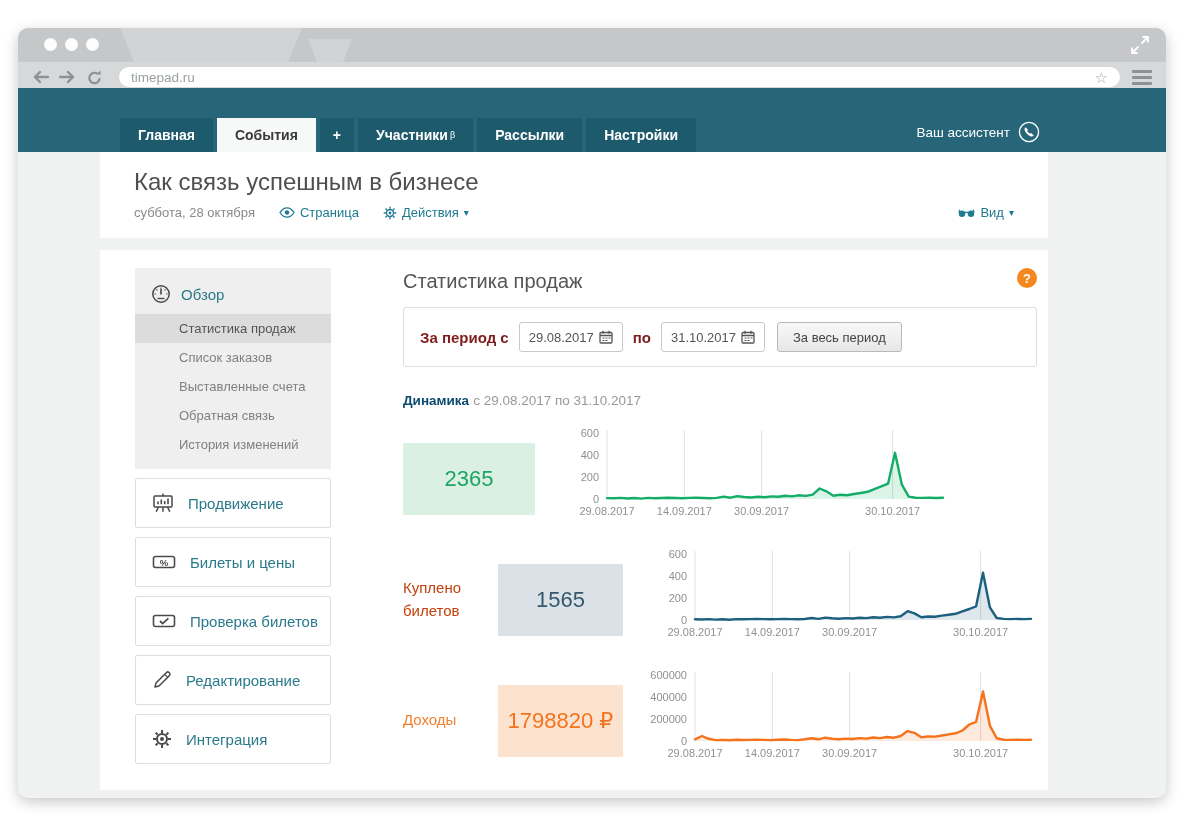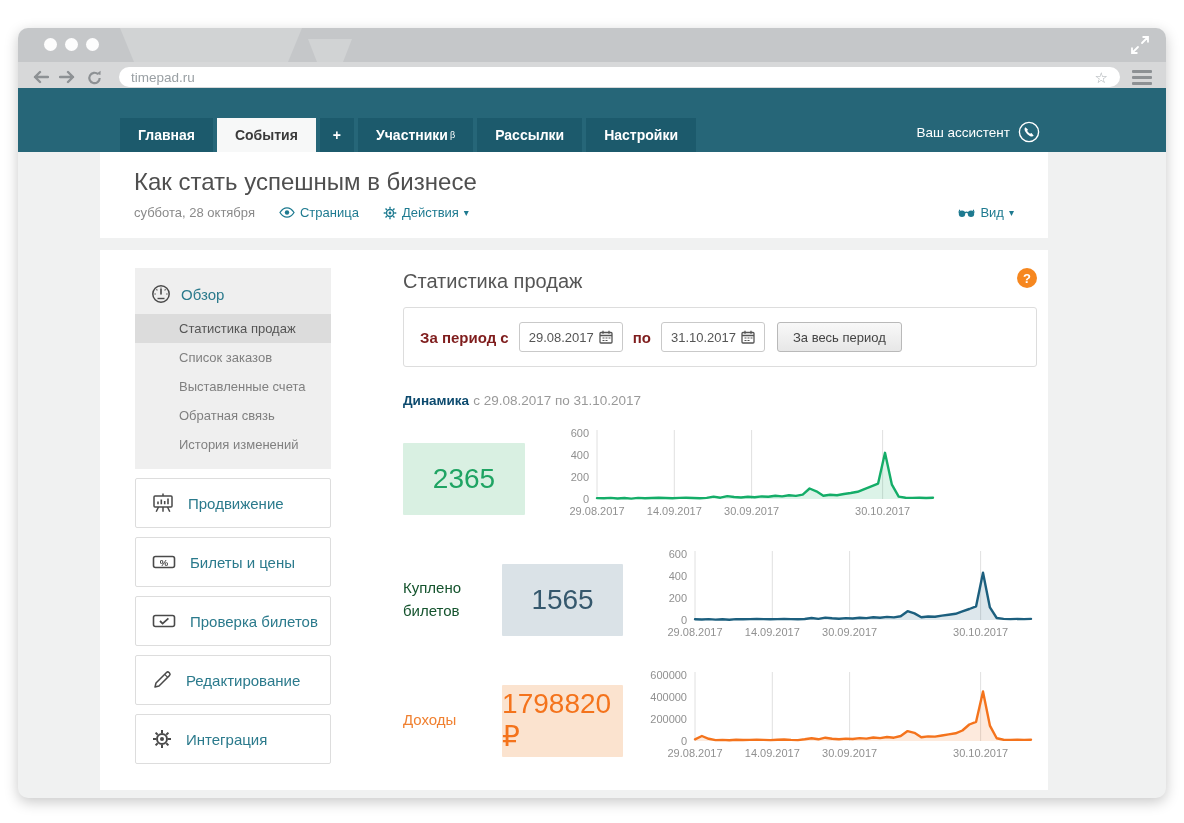--- a/index.html
+++ b/index.html
@@ -61,21 +61,21 @@
   .flabel { font-size:15px; font-weight:700; color:#7f1d1d; }
   .date-field { display:flex; align-items:center; border:1px solid #c9c9c9; border-radius:3px; height:30px; padding:0 9px; margin-left:10px; background:#fff; }
   .date-field input { border:none; outline:none; width:70px; font-size:13px; color:#555; font-family:inherit; }
   .flabel.to { margin-left:10px; }
   .all-btn { margin-left:12px; height:30px; padding:0 15px; font-size:13px; color:#444; background:linear-gradient(#f8f8f8,#e7e7e7); border:1px solid #b9b9b9; border-radius:3px; cursor:pointer; font-family:inherit; }
   .dynamics { margin-top:24px; font-size:16px; font-weight:700; color:#333; }
   .dynamics span { font-size:13.5px; font-weight:400; color:#999; margin-left:4px; }
 
   .metric-row { display:flex; align-items:center; margin-top:18px; }
   .metric-label { width:100px; font-size:15px; line-height:1.5; }
-  .value-box { width:122px; height:72px; display:flex; align-items:center; justify-content:center; font-size:28px; border-radius:1px; }
+  .value-box { width:132px; height:72px; display:flex; align-items:center; justify-content:center; font-size:22px; border-radius:1px; }
   .chart { margin-left:16px; }
   .chart text { font-family:"Liberation Sans","DejaVu Sans",sans-serif; }
 </style>
 </head>
 <body>
 
 <div class="window">
 
   <div class="chrome-top">
     <div class="dots">
@@ -146,21 +146,21 @@
       <span style="display:flex;">
         <svg width="22" height="22" viewBox="0 0 22 22">
             <circle cx="11" cy="11" r="9.6" fill="none" stroke="#fff" stroke-width="1.4"></circle>
             <path d="M7.3 6.3 c-.9.9-1 2.4-.2 3.9 a10.5 10.5 0 0 0 4.7 4.7 c1.5.8 3 .7 3.9-.2 l-2.2-2.6 -1.5.7 a7.8 7.8 0 0 1-2.8-2.8 l.7-1.5 z" fill="#fff"></path>
           </svg>
       </span>
     </div>
   </div>
 
   <div class="title-card">
-    <div class="page-title">Как стать успешным в бизнесе</div>
+    <div class="page-title">Как связь успешным в бизнесе</div>
     <div class="title-meta">
       <span>суббота, 28 октября</span>
       <span class="meta-link">
         <span style="display:flex;">
           <svg width="16" height="11" viewBox="0 0 16 11">
               <path d="M1 5.5 C3.5 1.5 6 .8 8 .8 s4.5.7 7 4.7 C12.5 9.5 10 10.2 8 10.2 S3.5 9.5 1 5.5 Z" fill="none" stroke="currentColor" stroke-width="1.3"></path>
               <circle cx="8" cy="5.5" r="2.2" fill="currentColor"></circle>
             </svg>
         </span>
         <span>Страница</span>
@@ -316,21 +316,21 @@
               <text x="56.0" y="88" text-anchor="middle" font-size="11" fill="#909090">29.08.2017</text>
               <text x="133.3" y="88" text-anchor="middle" font-size="11" fill="#909090">14.09.2017</text>
               <text x="210.6" y="88" text-anchor="middle" font-size="11" fill="#909090">30.09.2017</text>
               <text x="341.6" y="88" text-anchor="middle" font-size="11" fill="#909090">30.10.2017</text>
               <path d="M56.0 71.1 L62.9 71.3 L69.7 70.9 L76.6 71.5 L83.4 71.0 L90.3 71.6 L97.1 70.9 L104.0 71.2 L110.9 71.0 L117.7 70.8 L124.6 71.0 L131.4 71.2 L138.3 70.9 L145.1 70.7 L152.0 71.0 L158.9 71.2 L165.7 70.9 L172.6 69.6 L179.4 70.7 L186.3 69.1 L193.1 70.0 L200.0 70.5 L206.9 69.8 L213.7 70.2 L220.6 69.4 L227.4 69.8 L234.3 68.7 L241.1 69.4 L248.0 68.3 L254.9 68.9 L261.7 67.6 L268.6 61.5 L275.4 64.3 L282.3 68.7 L289.1 67.8 L296.0 68.2 L302.9 67.0 L309.7 66.0 L316.6 64.8 L323.4 62.1 L330.3 59.4 L337.1 56.6 L344.0 25.8 L350.9 57.7 L357.7 69.6 L364.6 70.7 L371.4 70.9 L378.3 70.7 L385.1 71.0 L392.0 70.7 L 392 72 L 56 72 Z" fill="#14ad68" opacity="0.15"></path>
               <path d="M56.0 71.1 L62.9 71.3 L69.7 70.9 L76.6 71.5 L83.4 71.0 L90.3 71.6 L97.1 70.9 L104.0 71.2 L110.9 71.0 L117.7 70.8 L124.6 71.0 L131.4 71.2 L138.3 70.9 L145.1 70.7 L152.0 71.0 L158.9 71.2 L165.7 70.9 L172.6 69.6 L179.4 70.7 L186.3 69.1 L193.1 70.0 L200.0 70.5 L206.9 69.8 L213.7 70.2 L220.6 69.4 L227.4 69.8 L234.3 68.7 L241.1 69.4 L248.0 68.3 L254.9 68.9 L261.7 67.6 L268.6 61.5 L275.4 64.3 L282.3 68.7 L289.1 67.8 L296.0 68.2 L302.9 67.0 L309.7 66.0 L316.6 64.8 L323.4 62.1 L330.3 59.4 L337.1 56.6 L344.0 25.8 L350.9 57.7 L357.7 69.6 L364.6 70.7 L371.4 70.9 L378.3 70.7 L385.1 71.0 L392.0 70.7" fill="none" stroke="#14ad68" stroke-width="2.4" stroke-linejoin="round" stroke-linecap="round"></path>
             </svg></div>
       </div>
 
       <div class="metric-row">
-        <div class="metric-label" style="color: #14532d;">Куплено билетов</div>
+        <div class="metric-label" style="color: #c2410c;">Куплено билетов</div>
         <div class="value-box" style="background: rgb(218, 226, 231); color: rgb(53, 88, 109);">1565</div>
         <div class="chart"><svg width="398" height="99" viewBox="0 0 398 99">
               <line x1="56.0" y1="3" x2="56.0" y2="72" stroke="#e0e0e0" stroke-width="1"></line>
               <line x1="133.3" y1="3" x2="133.3" y2="72" stroke="#e0e0e0" stroke-width="1"></line>
               <line x1="210.6" y1="3" x2="210.6" y2="72" stroke="#e0e0e0" stroke-width="1"></line>
               <line x1="341.6" y1="3" x2="341.6" y2="72" stroke="#e0e0e0" stroke-width="1"></line>
               <text x="48" y="76.0" text-anchor="end" font-size="11" fill="#909090">0</text>
               <text x="48" y="54.0" text-anchor="end" font-size="11" fill="#909090">200</text>
               <text x="48" y="32.0" text-anchor="end" font-size="11" fill="#909090">400</text>
               <text x="48" y="10.0" text-anchor="end" font-size="11" fill="#909090">600</text>

